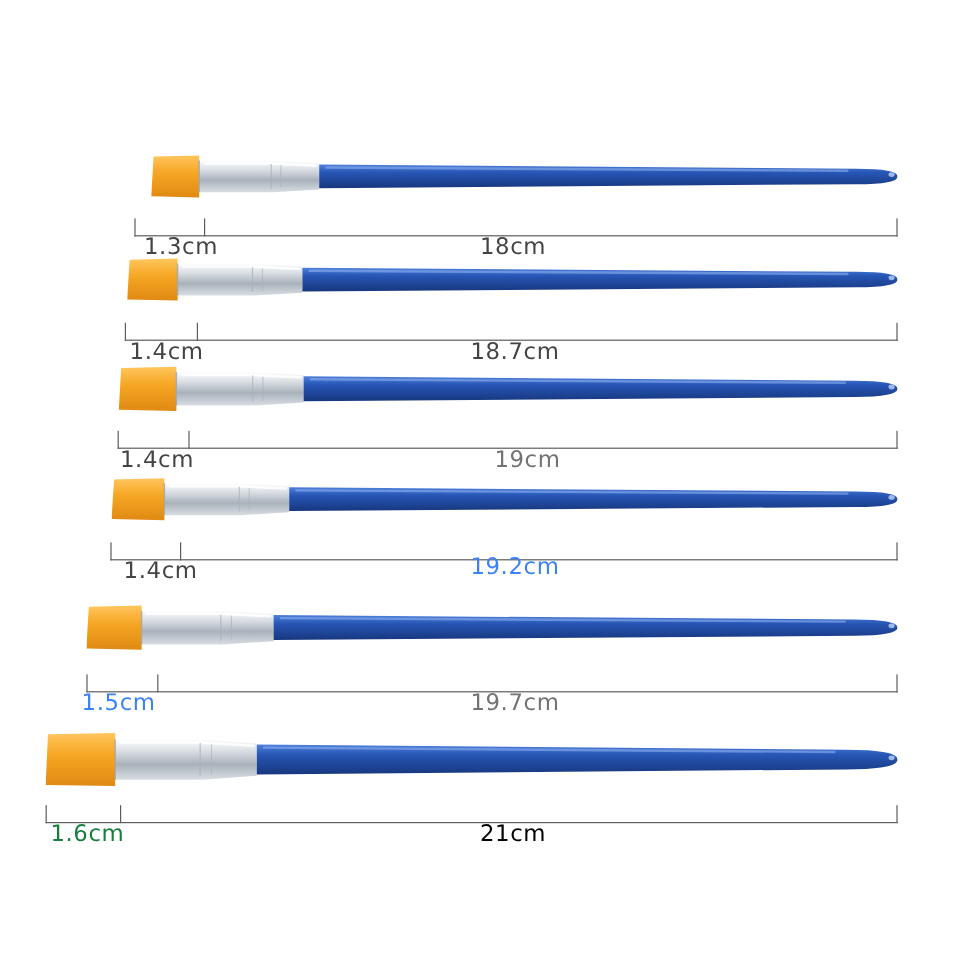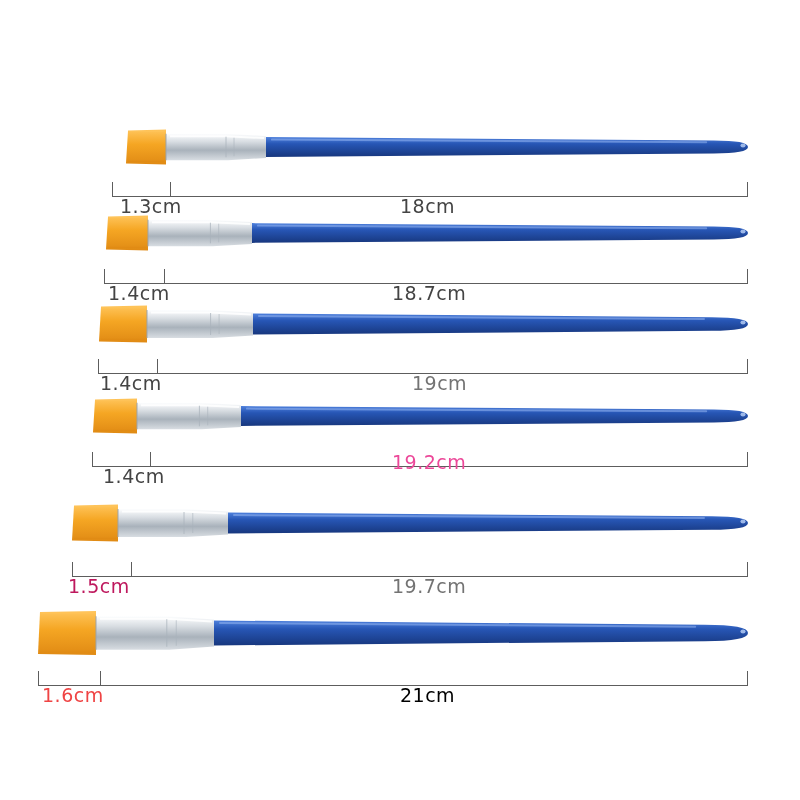--- a/index.html
+++ b/index.html
@@ -346,21 +346,21 @@
     <ellipse cx="650" cy="17.5" rx="2.6" ry="2" fill="#bcd2f7" opacity="0.8"></ellipse>
   </svg>
       </div>
       <div class="dim-line" style="left: 92px; top: 451px; width: 656px;">
         <div class="rule"></div>
         <div class="tick" style="left: 0px;"></div>
         <div class="tick" style="left: 58px;"></div>
         <div class="tick" style="left: 655px;"></div>
       </div>
       <div class="dim-label" style="left: 103px; top: 465px; color: rgb(68, 68, 68);">1.4cm</div>
-      <div class="dim-label" style="left: 392px; top: 451px; color: #ec4899;">19.2cm</div>
+      <div class="dim-label" style="left: 392px; top: 461px; color: #3b82f6;">19.2cm</div>
     </div>
     <div class="brush-row">
       <div class="brush" style="left: 72px; top: 503px; width: 676px; height: 40px;">
   <svg width="676" height="40" viewBox="0 0 676 40" xmlns="http://www.w3.org/2000/svg">
     <defs>
       <linearGradient id="gBb5" x1="0" y1="0" x2="0" y2="1">
         <stop offset="0%" stop-color="#FFC55C"></stop>
         <stop offset="42%" stop-color="#F5A623"></stop>
         <stop offset="100%" stop-color="#E08A14"></stop>
       </linearGradient>
@@ -415,21 +415,21 @@
 
     <ellipse cx="671" cy="18.5" rx="2.6" ry="2" fill="#bcd2f7" opacity="0.8"></ellipse>
   </svg>
       </div>
       <div class="dim-line" style="left: 72px; top: 561px; width: 676px;">
         <div class="rule"></div>
         <div class="tick" style="left: 0px;"></div>
         <div class="tick" style="left: 59px;"></div>
         <div class="tick" style="left: 675px;"></div>
       </div>
-      <div class="dim-label" style="left: 68px; top: 575px; color: #be185d; text-align: center;">1.5cm</div>
+      <div class="dim-label" style="left: 68px; top: 575px; color: #3b82f6; text-align: center;">1.5cm</div>
       <div class="dim-label" style="left: 392px; top: 575px; color: #737373;">19.7cm</div>
     </div>
     <div class="brush-row">
       <div class="brush" style="left: 38px; top: 609px; width: 710px; height: 48px;">
   <svg width="710" height="48" viewBox="0 0 710 48" xmlns="http://www.w3.org/2000/svg">
     <defs>
       <linearGradient id="gBb6" x1="0" y1="0" x2="0" y2="1">
         <stop offset="0%" stop-color="#FFC55C"></stop>
         <stop offset="42%" stop-color="#F5A623"></stop>
         <stop offset="100%" stop-color="#E08A14"></stop>
@@ -485,16 +485,16 @@
 
     <ellipse cx="705" cy="22.5" rx="2.6" ry="2" fill="#bcd2f7" opacity="0.8"></ellipse>
   </svg>
       </div>
       <div class="dim-line" style="left: 38px; top: 670px; width: 710px;">
         <div class="rule"></div>
         <div class="tick" style="left: 0px;"></div>
         <div class="tick" style="left: 62px;"></div>
         <div class="tick" style="left: 709px;"></div>
       </div>
-      <div class="dim-label" style="left: 42px; top: 684px; color: #ef4444;">1.6cm</div>
+      <div class="dim-label" style="left: 42px; top: 684px; color: #15803d;">1.6cm</div>
       <div class="dim-label" style="left: 400px; top: 684px; color: #000000;">21cm</div>
     </div>
   </div>
 
 </body></html>

